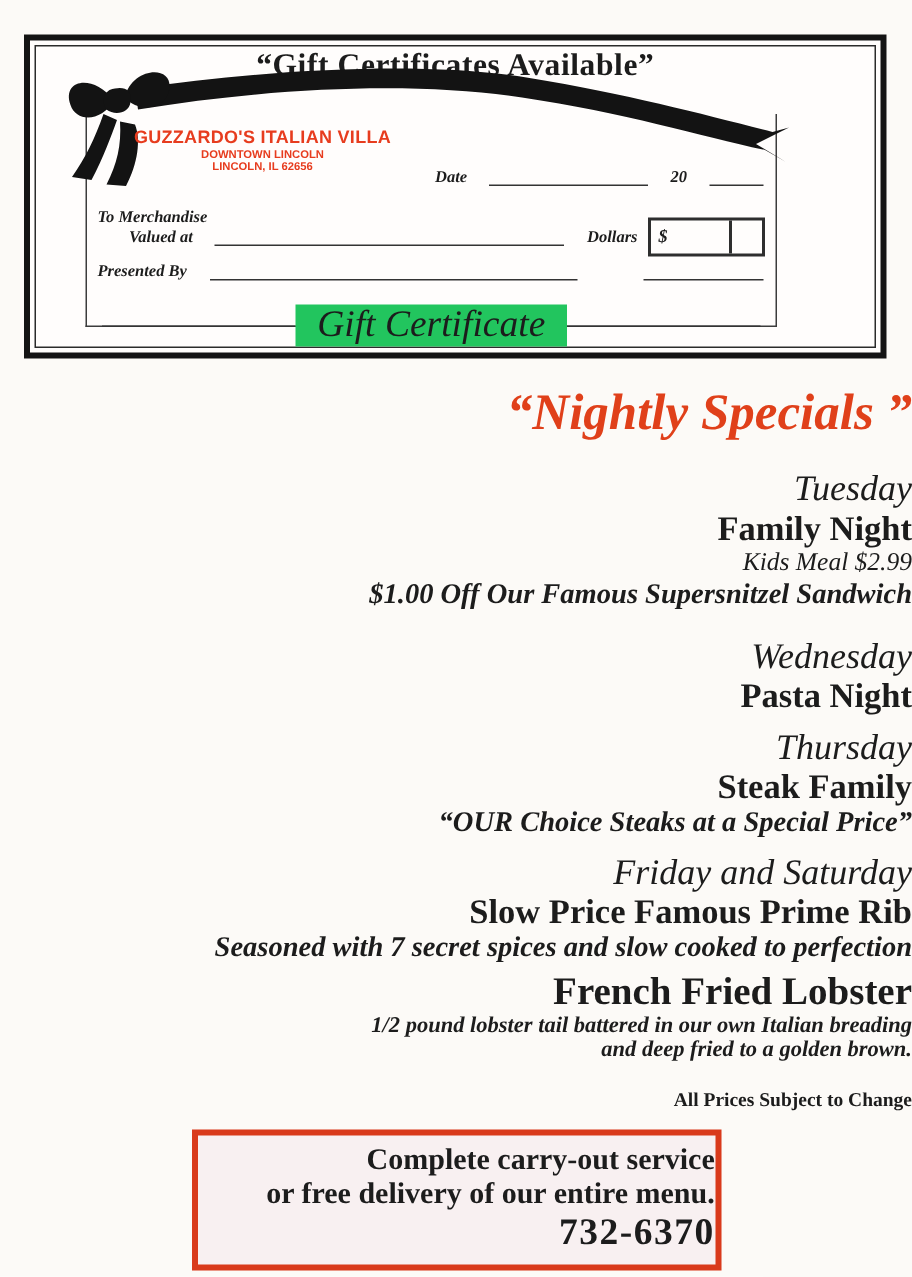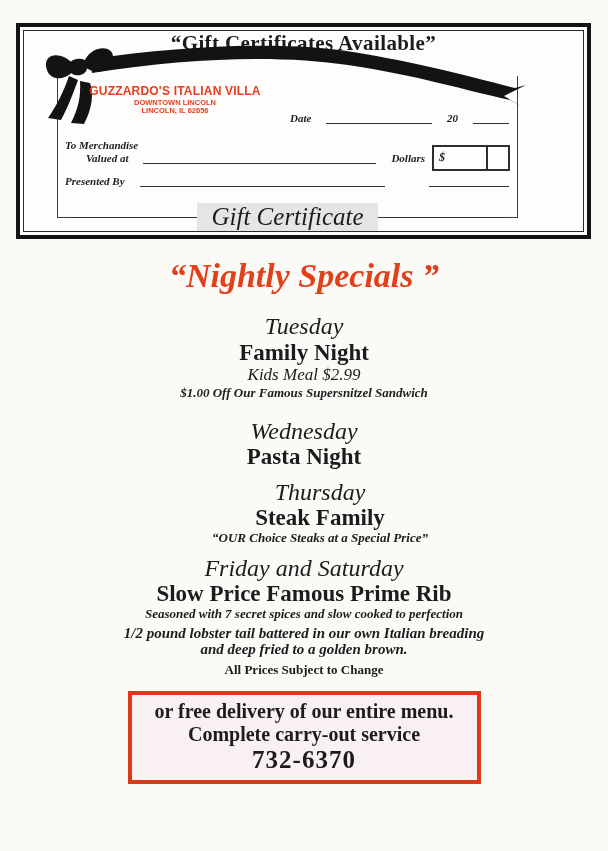--- a/index.html
+++ b/index.html
@@ -99,52 +99,52 @@
 
   .cert-script-row {
     position: absolute;
     left: 10px; right: 10px; bottom: -14px;
     display: flex; align-items: center;
     z-index: 5;
   }
   .cert-script-row .rule { flex: 1; border-top: 1px solid #333; height: 0; }
   .cert-script {
     padding: 0 14px;
-    background: #e5e5e5;
+    background: #22c55e;
     font-size: 25px;
     font-style: italic;
     white-space: nowrap;
   }
 
   
   .menu {
     position: absolute;
     top: 246px; left: 0; right: 0;
-    text-align: center;
+    text-align: right;
   }
   .specials-heading {
     margin: 8px 0 0;
     font-size: 34px;
     line-height: 1.3;
     font-style: italic;
     font-weight: bold;
     color: #e0401a;
   }
   .day     { font-size: 24px; line-height: 1.1; font-style: italic; }
   .sec-title    { font-size: 23px; line-height: 1.12; font-weight: bold; }
   .sec-title-lg { font-size: 26px; line-height: 1.15; font-weight: bold; }
   .sec-line-lg  { font-size: 17px; line-height: 1.2;  font-weight: normal; font-style: italic; }
-  .sec-line     { font-size: 13px; line-height: 1.15; font-weight: bold; font-style: italic; }
+  .sec-line     { font-size: 19px; line-height: 1.15; font-weight: bold; font-style: italic; }
   .sec-line-tight { font-size: 15px; line-height: 1.1; font-weight: bold; font-style: italic; }
   .mt-t  { margin-top: 15px; }
   .mt-w  { margin-top: 17px; }
   .mt-th { margin-top: 9px; padding-left: 32px; }
   .mt-f  { margin-top: 9px; }
   .mt-l  { margin-top: 3px; }
-  .prices-note { margin-top: 4px; font-size: 13px; line-height: 1.2; font-weight: bold; }
+  .prices-note { margin-top: 16px; font-size: 13px; line-height: 1.2; font-weight: bold; }
 
   
   .contact-box {
     width: 353px;
     margin: 13px auto 0;
     border: 4px solid #d93a1b;
     background: #f8f0f1;
     box-sizing: border-box;
     padding: 5px 0 7px;
   }
@@ -238,26 +238,27 @@
       <div class="sec-line">“OUR Choice Steaks at a Special Price”</div>
     </div>
 
     <div class="mt-f">
       <div class="day">Friday and Saturday</div>
       <div class="sec-title">Slow Price Famous Prime Rib</div>
       <div class="sec-line">Seasoned with 7 secret spices and slow cooked to perfection</div>
     </div>
 
     <div class="mt-l">
+      <div class="sec-title-lg">French Fried Lobster</div>
       <div class="sec-line-tight">1/2 pound lobster tail battered in our own Italian breading</div>
       <div class="sec-line-tight">and deep fried to a golden brown.</div>
     </div>
 
     <div class="prices-note">All Prices Subject to Change</div>
 
     <div class="contact-box">
+      <div class="contact-line">Complete carry-out service</div>
       <div class="contact-line">or free delivery of our entire menu.</div>
-      <div class="contact-line">Complete carry-out service</div>
       <div class="contact-phone">732-6370</div>
     </div>
 
   </div>
 </div>
 
 </body></html>

